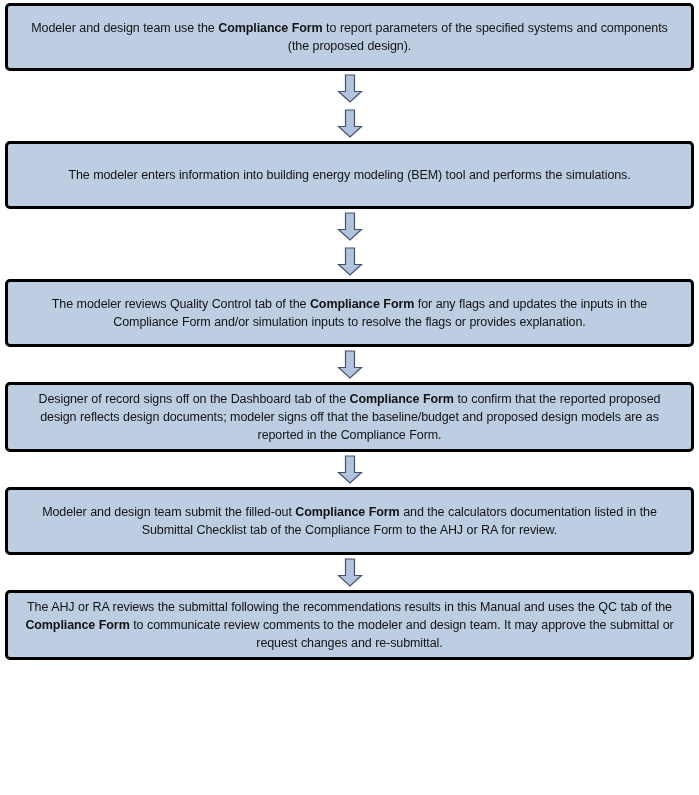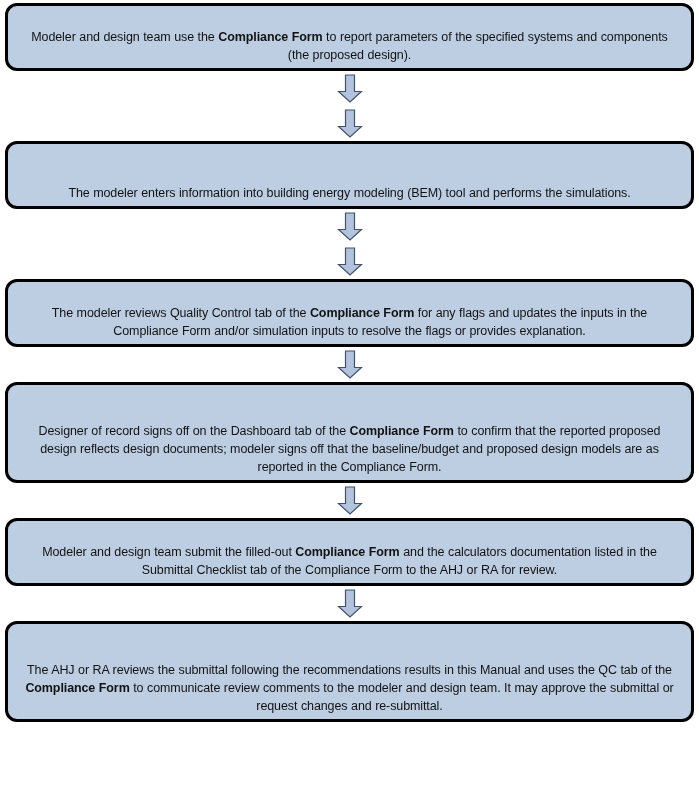--- a/index.html
+++ b/index.html
@@ -23,41 +23,41 @@
     display: flex;
     flex-direction: column;
     align-items: stretch;
   }
 
   .step-box {
     position: relative;
     box-sizing: border-box;
     background: #bdcde2;
     border: 3px solid #000000;
-    border-radius: 12px;
+    border-radius: 5px;
     display: flex;
-    align-items: flex-end;
+    align-items: center;
     justify-content: center;
     padding: 4px 12px;
     flex: 0 0 auto;
   }
 
   .step-text {
     text-align: center;
     font-size: 12.5px;
     line-height: 1.45;
     color: #131313;
     letter-spacing: -0.1px;
     word-spacing: 0.2px;
   }
   .step-text b { font-weight: bold; }
 
   
   .h2 { height: 68px; }
-  .h3 { height: 101px; }
+  .h3 { height: 70px; }
 
   .connector {
     flex: 0 0 auto;
     height: 35px;
     display: flex;
     align-items: center;
     justify-content: center;
     position: relative;
   }
   .arrow-down {

